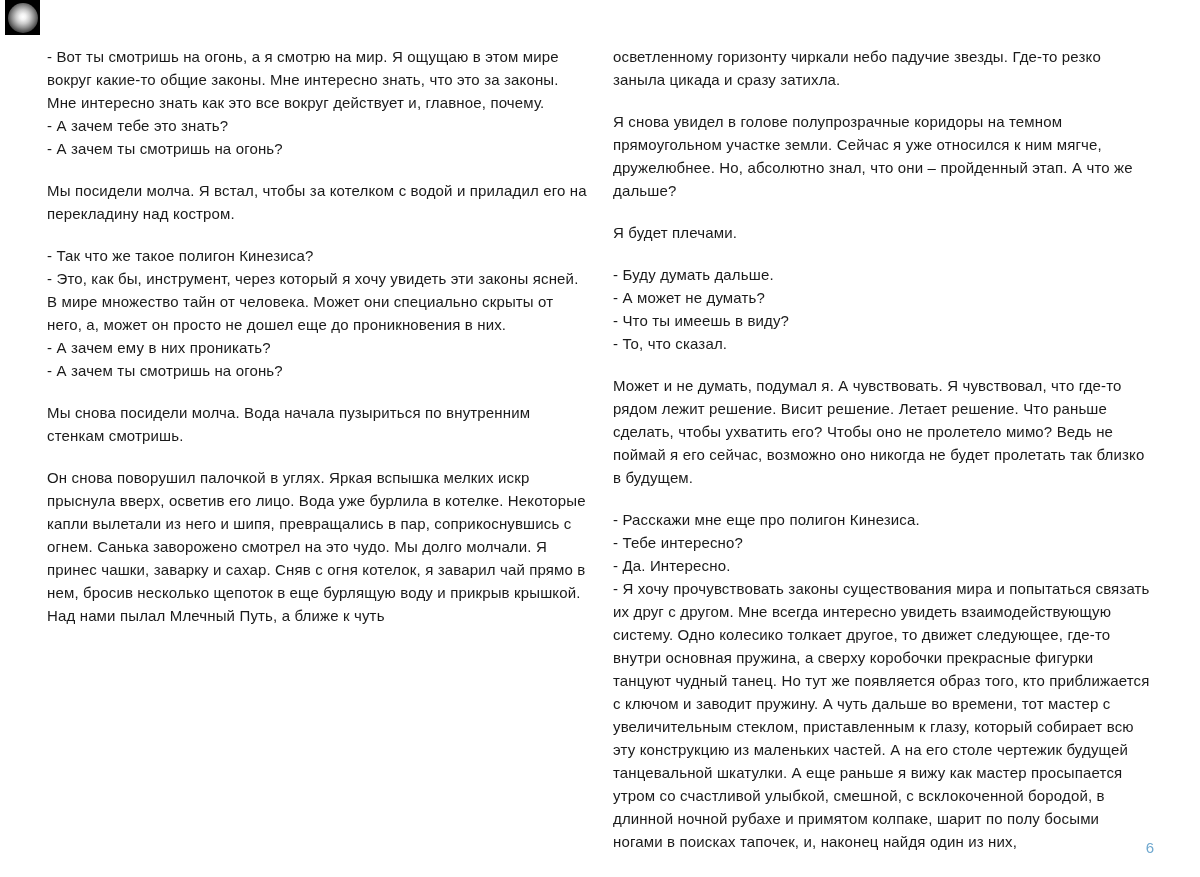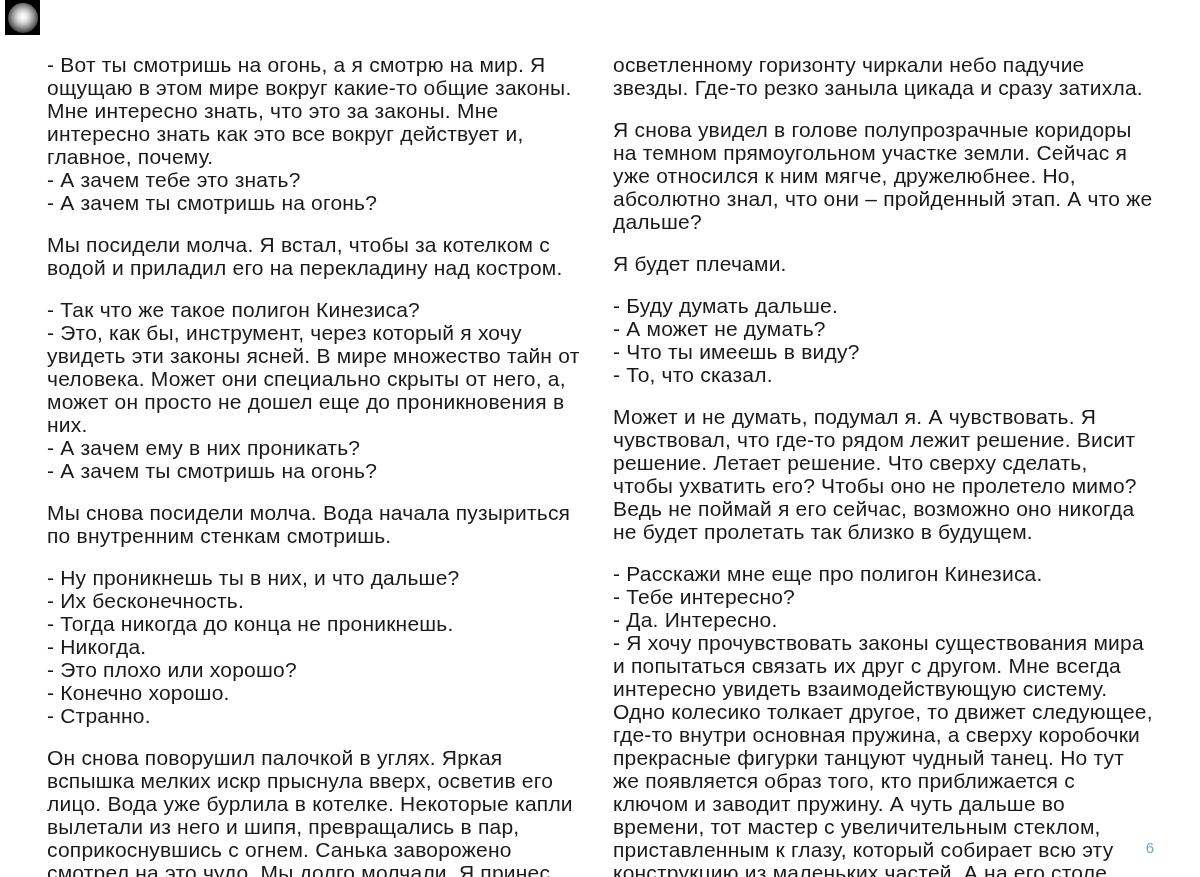--- a/index.html
+++ b/index.html
@@ -54,22 +54,22 @@
     height: 877px;
   }
   .column {
     position: absolute;
     top: 45px;
   }
   #column-left  { left: 47px;  width: 540px; }
   #column-right { left: 613px; width: 540px; }
 
   .para {
-    margin: 8px 0 19px 0;
-    font-size: 21px;
+    margin: 0 0 19px 0;
+    font-size: 15px;
     line-height: 23px;
     text-align: left;
     color: #1a1a1a;
     white-space: pre-line;
     letter-spacing: 0.01em;
   }
   .para:last-child { margin-bottom: 0; }
 
   
   .para.dialogue { white-space: pre-line; }
@@ -98,39 +98,32 @@
   <div class="column" id="column-left">
     <p class="para dialogue">- Вот ты смотришь на огонь, а я смотрю на мир. Я ощущаю в этом мире вокруг какие-то общие законы. Мне интересно знать, что это за законы. Мне интересно знать как это все вокруг действует и, главное, почему.
 - А зачем тебе это знать?
 - А зачем ты смотришь на огонь?</p>
     <p class="para">Мы посидели молча. Я встал, чтобы за котелком с водой и приладил его на перекладину над костром.</p>
     <p class="para dialogue">- Так что же такое полигон Кинезиса?
 - Это, как бы, инструмент, через который я хочу увидеть эти законы ясней. В мире множество тайн от человека. Может они специально скрыты от него, а, может он просто не дошел еще до проникновения в них.
 - А зачем ему в них проникать?
 - А зачем ты смотришь на огонь?</p>
     <p class="para">Мы снова посидели молча. Вода начала пузыриться по внутренним стенкам смотришь.</p>
-    <p class="para dialogue">- Ну проникнешь ты в них, и что дальше?
-- Их бесконечность.
-- Тогда никогда до конца не проникнешь.
-- Никогда.
-- Это плохо или хорошо?
-- Конечно хорошо.
-- Странно.</p>
     <p class="para">Он снова поворушил палочкой в углях. Яркая вспышка мелких искр прыснула вверх, осветив его лицо. Вода уже бурлила в котелке. Некоторые капли вылетали из него и шипя, превращались в пар, соприкоснувшись с огнем. Санька заворожено смотрел на это чудо. Мы долго молчали. Я принес чашки, заварку и сахар. Сняв с огня котелок, я заварил чай прямо в нем, бросив несколько щепоток в еще бурлящую воду и прикрыв крышкой. Над нами пылал Млечный Путь, а ближе к чуть</p>
   </div>
 
   <div class="column" id="column-right">
     <p class="para">осветленному горизонту чиркали небо падучие звезды. Где-то резко заныла цикада и сразу затихла.</p>
     <p class="para">Я снова увидел в голове полупрозрачные коридоры на темном прямоугольном участке земли. Сейчас я уже относился к ним мягче, дружелюбнее. Но, абсолютно знал, что они – пройденный этап. А что же дальше?</p>
     <p class="para">Я будет плечами.</p>
     <p class="para dialogue">- Буду думать дальше.
 - А может не думать?
 - Что ты имеешь в виду?
 - То, что сказал.</p>
-    <p class="para">Может и не думать, подумал я. А чувствовать. Я чувствовал, что где-то рядом лежит решение. Висит решение. Летает решение. Что сверху сделать, чтобы ухватить его? Чтобы оно не пролетело мимо? Ведь не поймай я его сейчас, возможно оно никогда не будет пролетать так близко в будущем.</p>
+    <p class="para">Может и не думать, подумал я. А чувствовать. Я чувствовал, что где-то рядом лежит решение. Висит решение. Летает решение. Что раньше сделать, чтобы ухватить его? Чтобы оно не пролетело мимо? Ведь не поймай я его сейчас, возможно оно никогда не будет пролетать так близко в будущем.</p>
     <p class="para dialogue">- Расскажи мне еще про полигон Кинезиса.
 - Тебе интересно?
 - Да. Интересно.
 - Я хочу прочувствовать законы существования мира и попытаться связать их друг с другом. Мне всегда интересно увидеть взаимодействующую систему. Одно колесико толкает другое, то движет следующее, где-то внутри основная пружина, а сверху коробочки прекрасные фигурки танцуют чудный танец. Но тут же появляется образ того, кто приближается с ключом и заводит пружину. А чуть дальше во времени, тот мастер с увеличительным стеклом, приставленным к глазу, который собирает всю эту конструкцию из маленьких частей. А на его столе чертежик будущей танцевальной шкатулки. А еще раньше я вижу как мастер просыпается утром со счастливой улыбкой, смешной, с всклокоченной бородой, в длинной ночной рубахе и примятом колпаке, шарит по полу босыми ногами в поисках тапочек, и, наконец найдя один из них,</p>
   </div>
 
 </div>
 
 <div id="page-number">6</div>
 

